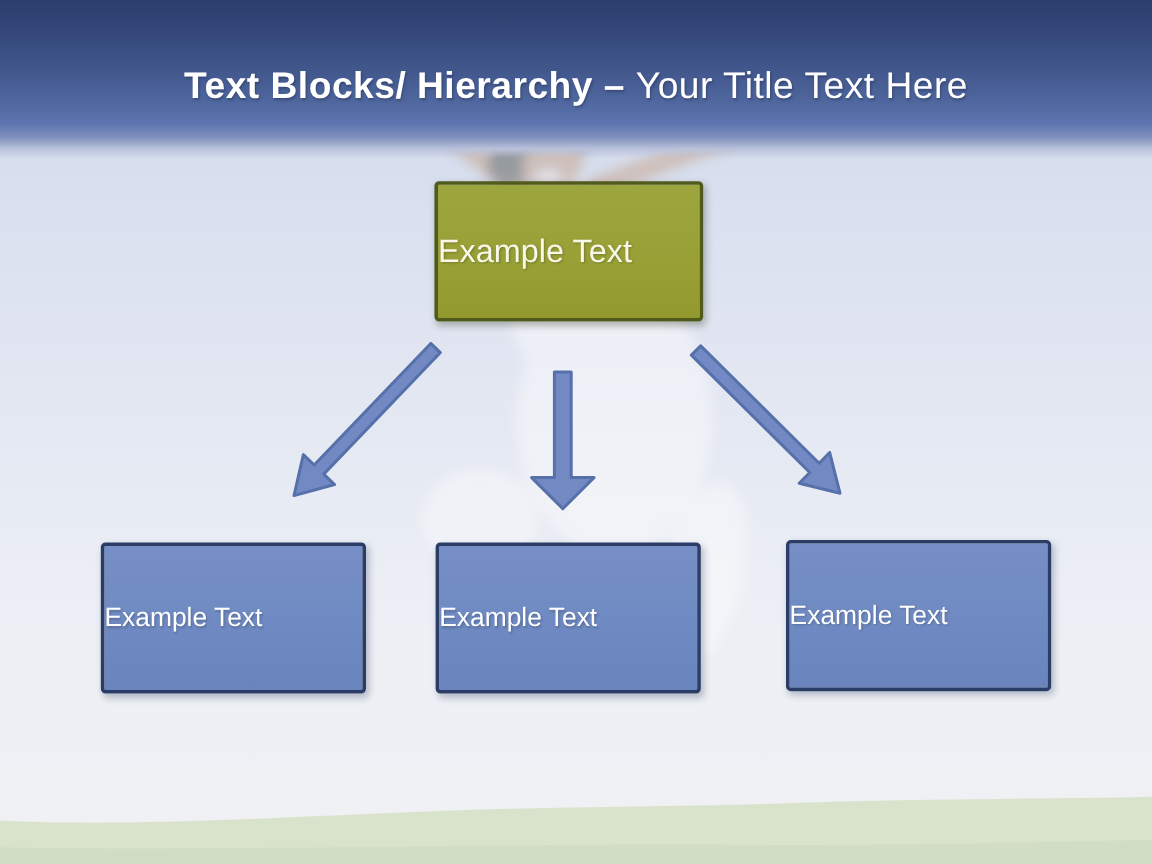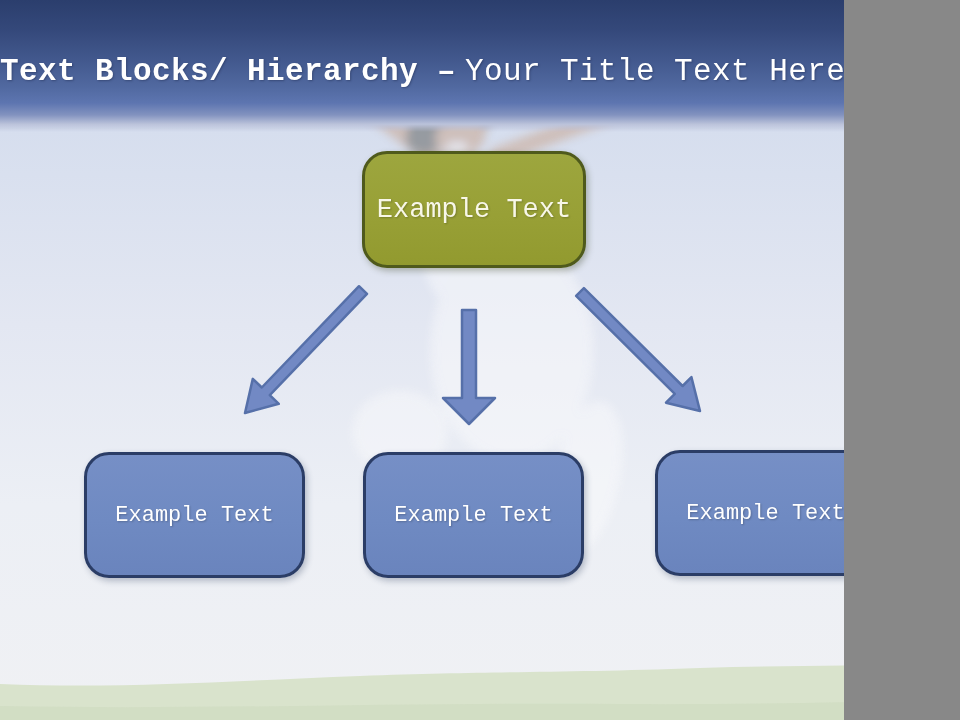--- a/index.html
+++ b/index.html
@@ -1,18 +1,18 @@
 <!DOCTYPE html>
 <html><head>
 <meta charset="utf-8">
 <style>
   html,body{margin:0;padding:0;background:#888;}
   .slide{
-    position:relative;width:844px;height:720px;overflow:hidden;
-    font-family:Liberation Mono, monospace;
+    position:relative;width:960px;height:720px;overflow:hidden;
+    font-family:Liberation Sans, sans-serif;
     background:linear-gradient(180deg,#ccd7ea 0%,#d6deee 18%,#e3e7f2 45%,#ecEFf5 70%,#f0f1f4 100%);
   }
   
   .figure{position:absolute;left:0;top:0;pointer-events:none;}
   
   .grass{position:absolute;left:0;bottom:0;pointer-events:none;}
   
   .header{
     position:absolute;top:0;left:0;right:0;height:132px;
     background:linear-gradient(180deg,
@@ -25,22 +25,22 @@
     text-shadow:1px 1px 2px rgba(20,30,60,.35);
     white-space:nowrap;
   }
   .title .bold{font-weight:700;}
   .title .reg{font-weight:400;margin-left:9px;}
   
   .arrows{position:absolute;left:0;top:0;}
   .arrows polygon{fill:#7289c4;stroke:#5670a9;stroke-width:2.5;stroke-linejoin:round;}
   
   .box{
-    position:absolute;display:flex;align-items:center;justify-content:center;
-    border-radius:25px;box-sizing:border-box;text-align:center;
+    position:absolute;display:flex;align-items:center;
+    border-radius:4px;box-sizing:border-box;text-align:center;
   }
   .root-box{
     left:362px;top:151px;width:224px;height:117px;
     background:linear-gradient(180deg,#9da63e 0%,#98a036 55%,#929a2f 100%);
     border:3px solid #4f5a1c;color:#f8f7e8;font-size:27px;
     box-shadow:2px 3px 6px rgba(60,70,40,.35);
   }
   .child-box{
     width:221px;height:126px;
     background:linear-gradient(180deg,#768fc6 0%,#6f8ac2 55%,#6a84bd 100%);

